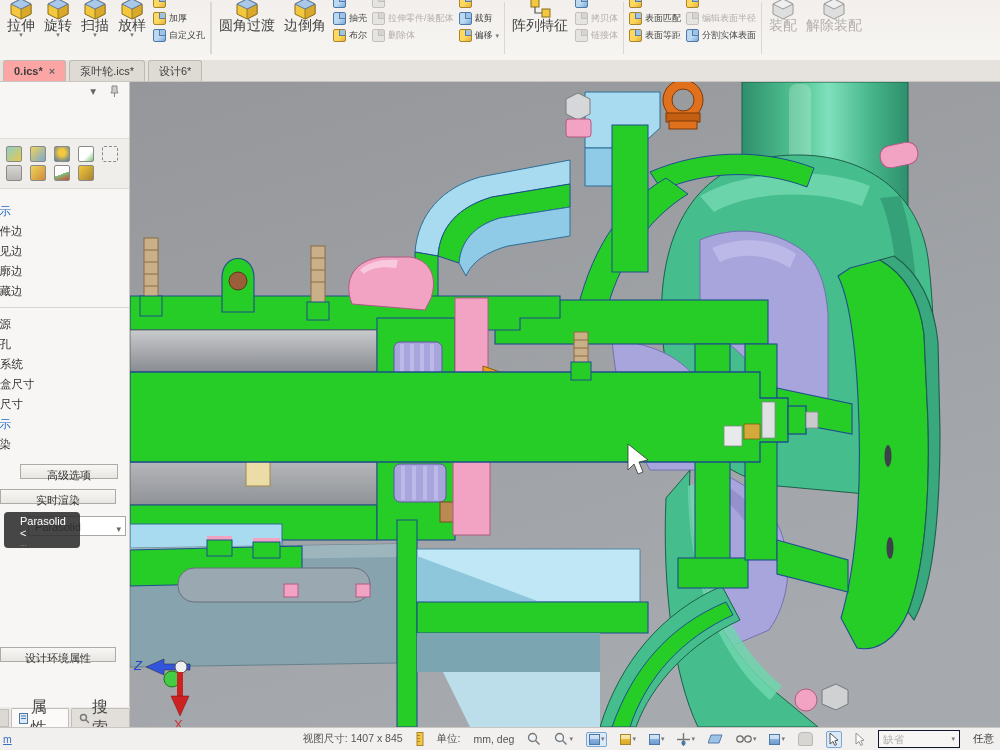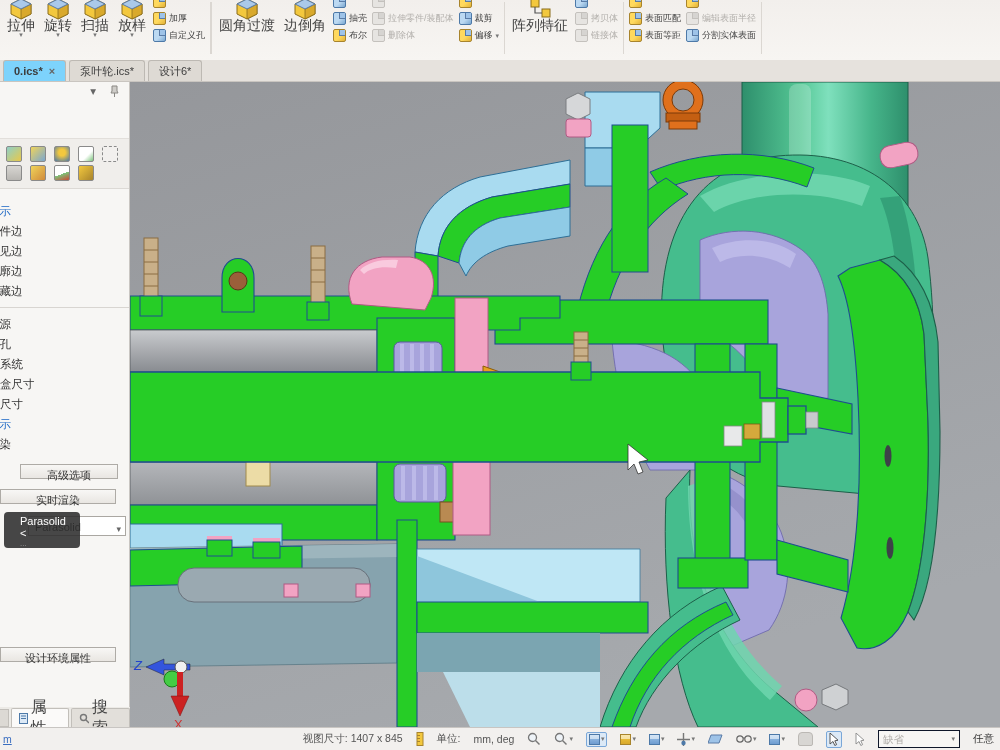--- a/index.html
+++ b/index.html
@@ -24,21 +24,21 @@
   .si::after{content:"";position:absolute;right:0;top:0;width:5px;height:5px;background:#9ec3e8;border-left:1px solid #5a7ba6;border-bottom:1px solid #5a7ba6;}
   .si.blue{background:linear-gradient(135deg,#bcd9f2 55%,#7aa7d0);border-color:#4d79a8;}
   .si.dis{background:#e6e4e1;border-color:#c4c1bd;}
   .si.dis::after{background:#d6d4d1;border-left-color:#c4c1bd;border-bottom-color:#c4c1bd;}
 
   
   .tabbar{position:absolute;left:0;top:60px;width:1000px;height:22px;background:#e6e2dd;
     display:flex;align-items:flex-end;border-bottom:1px solid #c9c5c0;box-sizing:border-box;}
   .tab{height:20px;display:flex;align-items:center;gap:6px;padding:0 10px;font-size:11px;color:#3c3c3c;
     background:#dedad4;border:1px solid #bdb9b3;border-bottom:none;border-radius:3px 3px 0 0;margin-left:3px;}
-  .tab.active{background:#7dd3fc;font-weight:bold;}
+  .tab.active{background:#fca5a5;font-weight:bold;}
   .tab .x{font-size:11px;color:#666;}
 
   
   .panel{position:absolute;left:0;top:82px;width:130px;height:645px;background:#f7f6f4;
     border-right:1px solid #c9c6c2;box-sizing:border-box;font-size:11.5px;color:#333;}
   .phead{height:18px;display:flex;justify-content:flex-end;align-items:center;gap:14px;padding-right:10px;color:#666;}
   .pstrip{background:#f0eeeb;border-top:1px solid #e2dfdb;border-bottom:1px solid #dcd9d5;
     padding:4px 0 4px 6px;margin-top:38px;}
   .prow{display:flex;gap:8px;margin:3px 0;}
   .pi{width:16px;height:16px;border-radius:2px;border:1px solid #8a8a8a;box-sizing:border-box;}
@@ -263,20 +263,34 @@
             <span>编辑表面半径</span>
           </div>
         <div class="sitem">
             <span class="si blue"></span>
             <span>分割实体表面</span>
           </div>
       </div>
     </div>
     <div class="rsep"></div>
 
+    <div class="rgroup">
+      <div class="bigbtn">
+        <svg viewBox="0 0 24 24" class="gray3d">
+            <use href="#graycube"></use>
+          </svg>
+        <span class="blabel" style="color:#b3b0ac">装配</span>
+      </div>
+      <div class="bigbtn">
+        <svg viewBox="0 0 24 24" class="gray3d">
+            <use href="#graycube"></use>
+          </svg>
+        <span class="blabel" style="color:#b3b0ac">解除装配</span>
+      </div>
+    </div>
   </div>
 
   <div class="tabbar">
     <div class="tab active">
       <span>0.ics*</span>
       <span class="x">×</span>
     </div>
     <div class="tab">
         <span>泵叶轮.ics*</span>
       </div>

